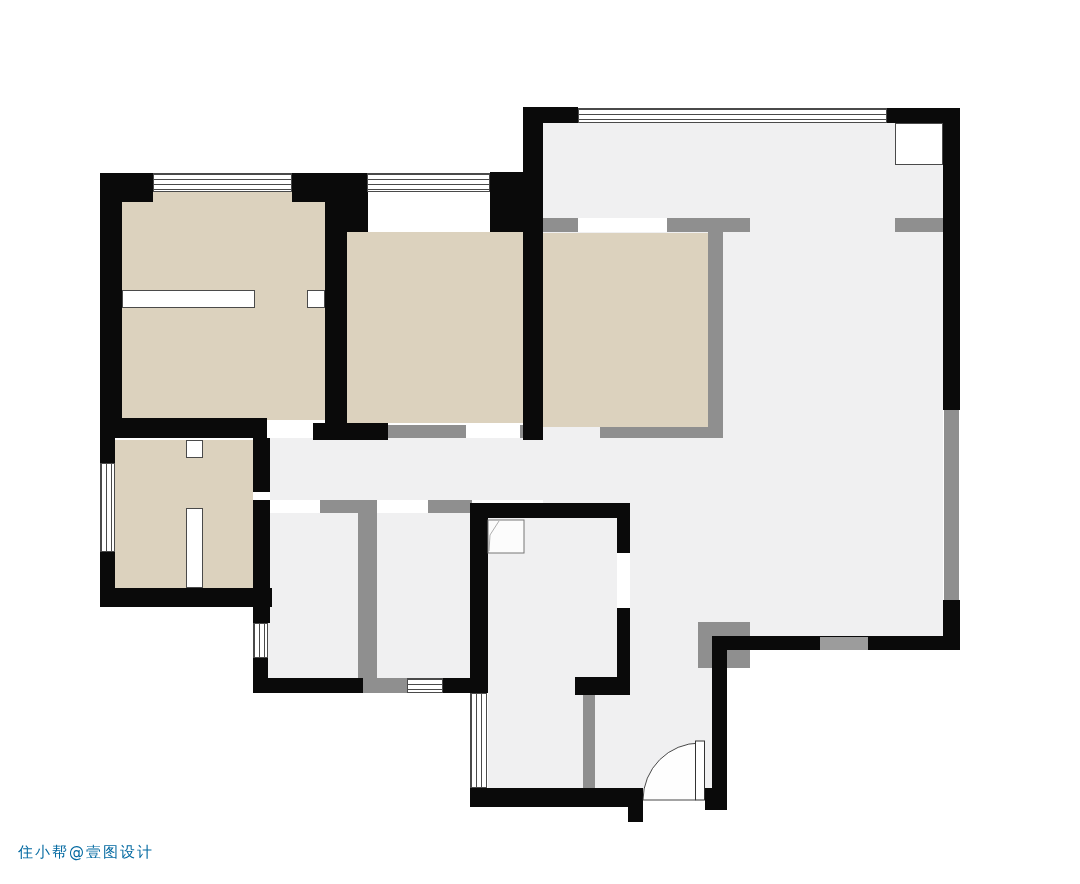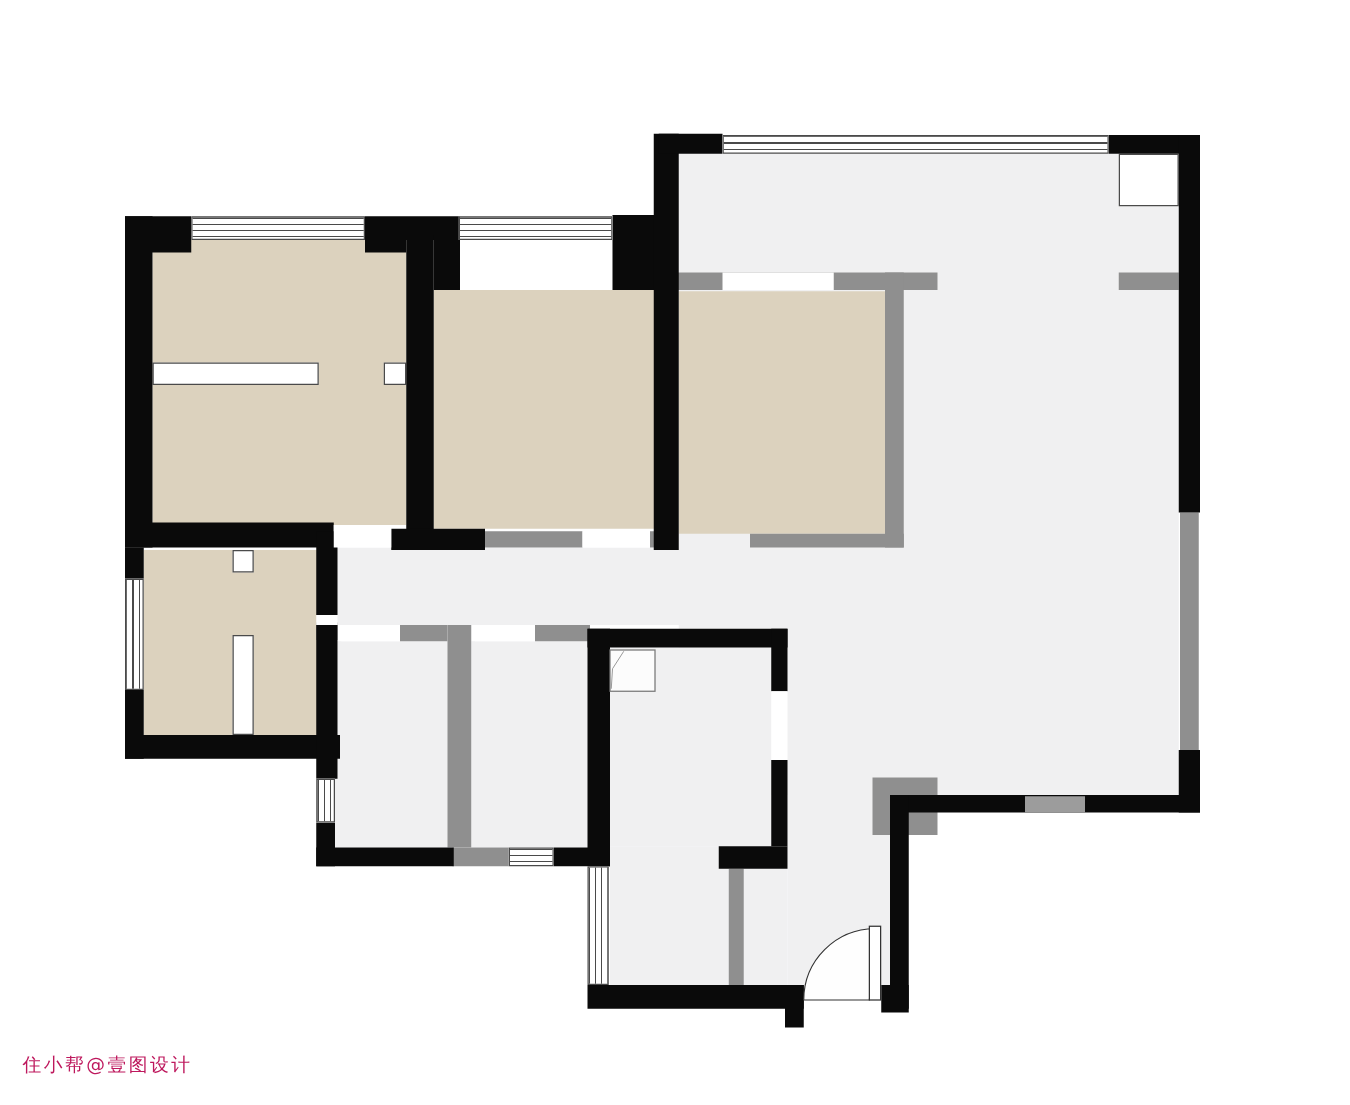--- a/index.html
+++ b/index.html
@@ -1,21 +1,21 @@
 <!DOCTYPE html>
 <html><head>
 <meta charset="utf-8">
 <style>
   html,body{margin:0;padding:0;background:#fff;}
   #canvas{position:relative;width:1080px;height:884px;background:#fff;overflow:hidden;
           font-family:"DejaVu Sans","Liberation Sans",sans-serif;}
   #plan{position:absolute;left:0;top:0;width:100%;height:100%;}
   .pr{position:absolute;box-sizing:border-box;}
   #watermark{position:absolute;left:18px;top:843px;font-size:15px;letter-spacing:2px;
-             color:#be185d;user-select:none;}
+             color:#0369a1;user-select:none;}
   svg{position:absolute;overflow:visible;}
 </style>
 </head>
 <body>
 
 <div id="canvas">
   <div id="plan">
       <div class="pr" style="left: 543px; top: 123px; width: 400px; height: 513px; background: rgb(240, 240, 241);"></div>
       <div class="pr" style="left: 255px; top: 438px; width: 457px; height: 62px; background: rgb(240, 240, 241);"></div>
       <div class="pr" style="left: 268px; top: 513px; width: 94px; height: 165px; background: rgb(240, 240, 241);"></div>

